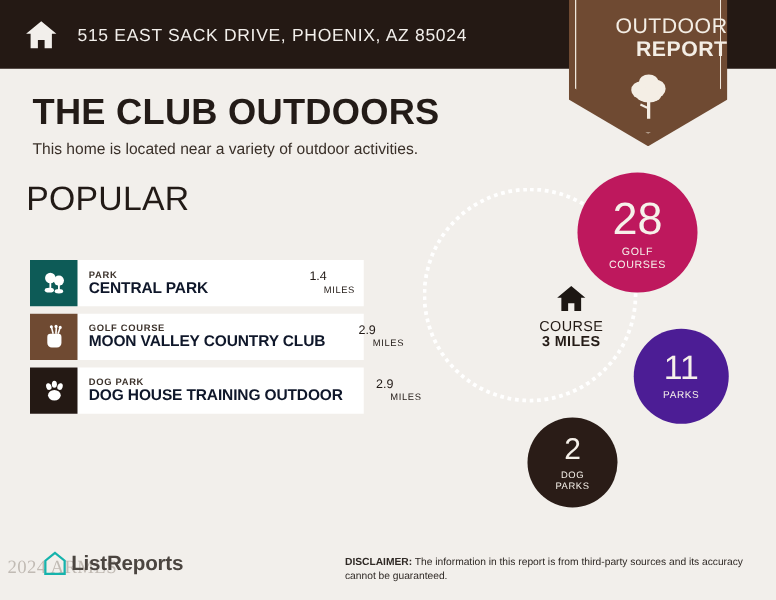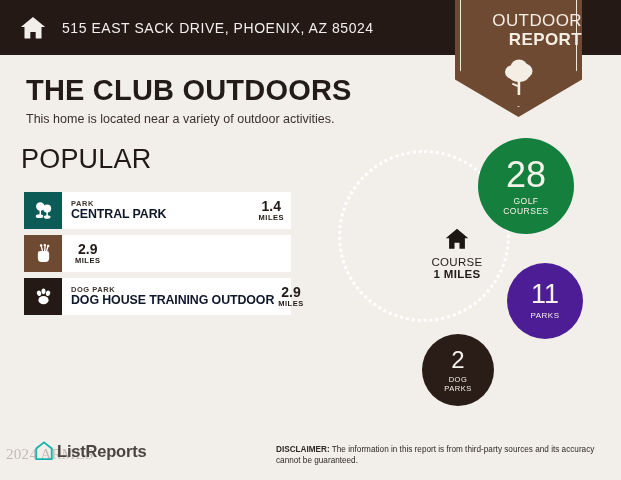--- a/index.html
+++ b/index.html
@@ -56,51 +56,51 @@
   }
   .subtitle{
     position:absolute;left:26px;top:112px;
     font-size:12.5px;color:#3a3029;
   }
   
   .popular-h{
     position:absolute;left:21px;top:144px;
     font-size:27px;font-weight:normal;letter-spacing:.2px;
   }
-  .list{position:absolute;left:24px;top:192px;width:267px;}
+  .list{position:absolute;left:24px;top:208px;width:267px;}
   .row{
     display:flex;align-items:stretch;height:37px;background:#ffffff;
     margin-bottom:6px;
   }
   .row-icon{
     width:38px;min-width:38px;display:flex;align-items:center;justify-content:center;
   }
   .row-body{
     flex:1;display:flex;align-items:center;justify-content:space-between;
     padding:0 7px 0 9px;
   }
   .row-text{line-height:1.05;}
   .row-cat{font-size:7.5px;font-weight:bold;letter-spacing:.55px;color:#3d332c;}
   .row-name{font-size:12.4px;font-weight:bold;letter-spacing:-.1px;color:#0f172a;white-space:nowrap;}
   .row-dist{text-align:center;line-height:1.05;padding-left:4px;}
-  .row-num{font-size:14px;font-weight:bold;}
-  .row-unit{font-size:7.5px;font-weight:bold;letter-spacing:.5px;}
+  .row-num{font-size:10px;font-weight:normal;}
+  .row-unit{font-size:7.5px;font-weight:normal;letter-spacing:.5px;margin-left:34px;}
   
   .diagram{position:absolute;left:330px;top:138px;width:280px;height:285px;}
   .dotted{
     position:absolute;left:8px;top:12px;width:166px;height:166px;
     border-radius:50%;
     border:3.5px dotted #ffffff;
   }
   .bubble{
     position:absolute;border-radius:50%;
     display:flex;flex-direction:column;align-items:center;justify-content:center;
     color:#f6f1ea;text-align:center;line-height:1;
   }
-  .b-golf{left:148px;top:0px;width:96px;height:96px;background:#15803d;}
+  .b-golf{left:132px;top:0px;width:96px;height:96px;background:#be185d;}
   .b-parks{left:177px;top:125px;width:76px;height:76px;background:#4c1d95;}
   .b-dog{left:92px;top:196px;width:72px;height:72px;background:#2a1c17;}
   .b-num{font-weight:400;}
   .b-golf .b-num{font-size:36px;margin-bottom:3px;}
   .b-parks .b-num{font-size:27px;margin-bottom:3px;}
   .b-dog .b-num{font-size:24px;margin-bottom:3px;}
   .b-lab{font-size:8.5px;letter-spacing:.5px;line-height:10px;}
   .b-parks .b-lab{font-size:8px;}
   .b-dog .b-lab{font-size:7.5px;line-height:9px;}
   .center{
@@ -192,20 +192,24 @@
         <rect x="10" y="2" width="1.6" height="8" transform="rotate(-14 10.8 6)"></rect>
         <rect x="14" y="2" width="1.6" height="8" transform="rotate(4 14.8 6)"></rect>
         <rect x="17" y="3" width="1.6" height="7" transform="rotate(18 17.8 6.5)"></rect>
         <circle cx="10" cy="3" r="1.5"></circle>
         <circle cx="14.6" cy="2.6" r="1.5"></circle>
         <circle cx="18.8" cy="3.6" r="1.5"></circle>
         <path d="M9 10h8a3 3 0 0 1 3 3v6a4.5 4.5 0 0 1-4.5 4.5h-5A4.5 4.5 0 0 1 6 19v-6a3 3 0 0 1 3-3z"></path>
       </svg>
     </div>
     <div class="row-body">
+      <div class="row-text">
+        <div class="row-cat">GOLF COURSE</div>
+        <div class="row-name">MOON VALLEY COUNTRY CLUB</div>
+      </div>
       <div class="row-dist">
         <div class="row-num">2.9</div>
         <div class="row-unit">MILES</div>
       </div>
     </div>
   </div>
 
   <div class="row">
     <div class="row-icon" style="background:#241914">
       <svg viewBox="0 0 26 26" width="21" height="21" fill="#ffffff">
@@ -255,21 +259,21 @@
     </div>
   </div>
 
   <div class="center">
     <div class="center-home">
       <svg viewBox="0 0 24 24" width="26" height="26" fill="#1d1713">
         <path d="M12 2.6 1.6 11.2h3.1V21h5.0v-5.6h4.6V21h5.0v-9.8h3.1z"></path>
       </svg>
     </div>
     <div class="center-l1">COURSE</div>
-    <div class="center-l2">1 MILES</div>
+    <div class="center-l2">3 MILES</div>
   </div>
 </div>
 
 <div class="watermark">2024 ARMLS</div>
 
 <div class="logo">
   <span class="logo-mark">
     <svg viewBox="0 0 22 24" width="20" height="22" fill="none" stroke="#16b3ac" stroke-width="2">
       <path d="M11 2.5 2.5 9.3V21h17V9.3z"></path>
     </svg>

